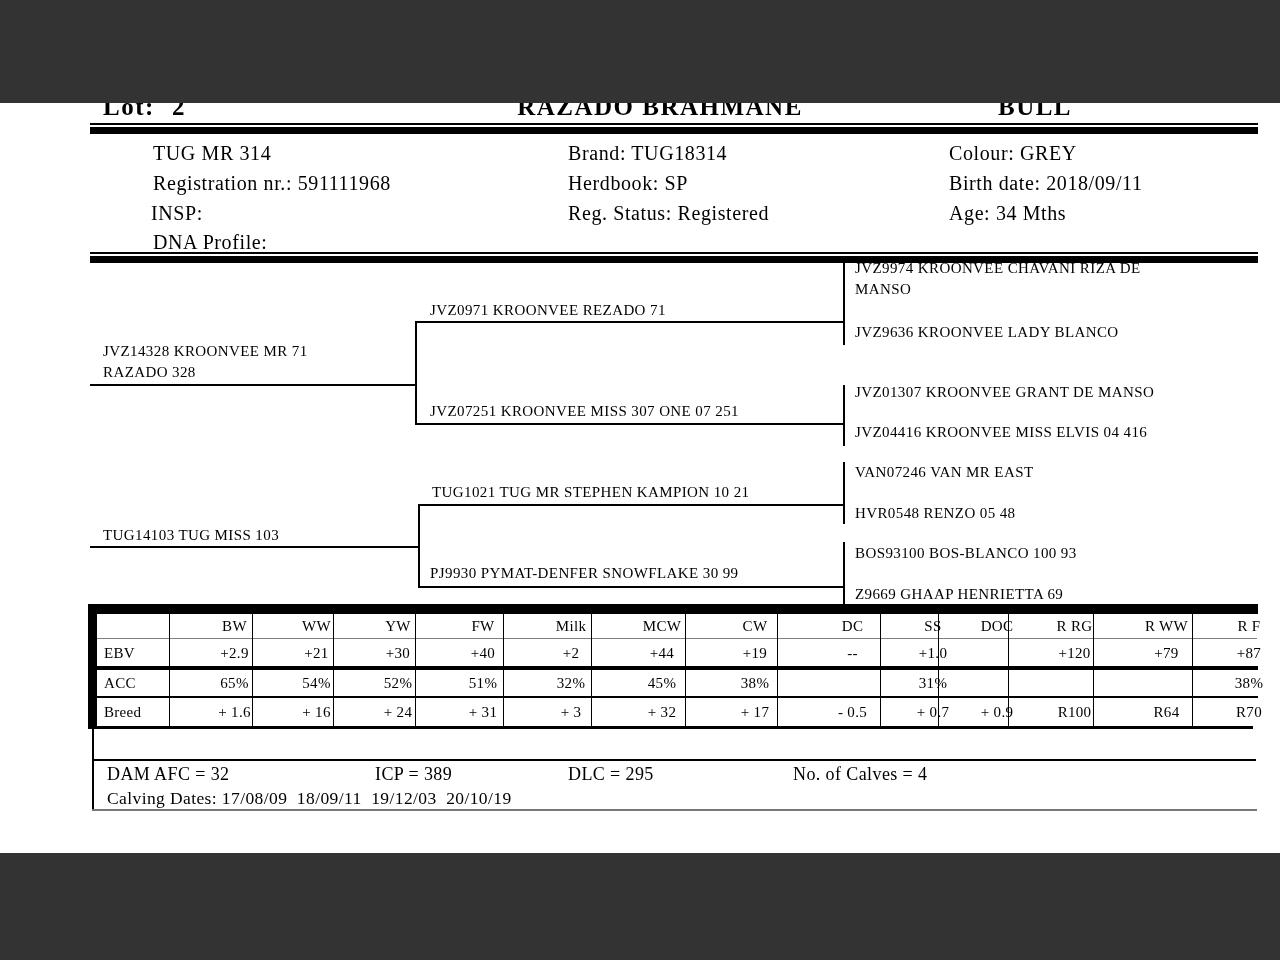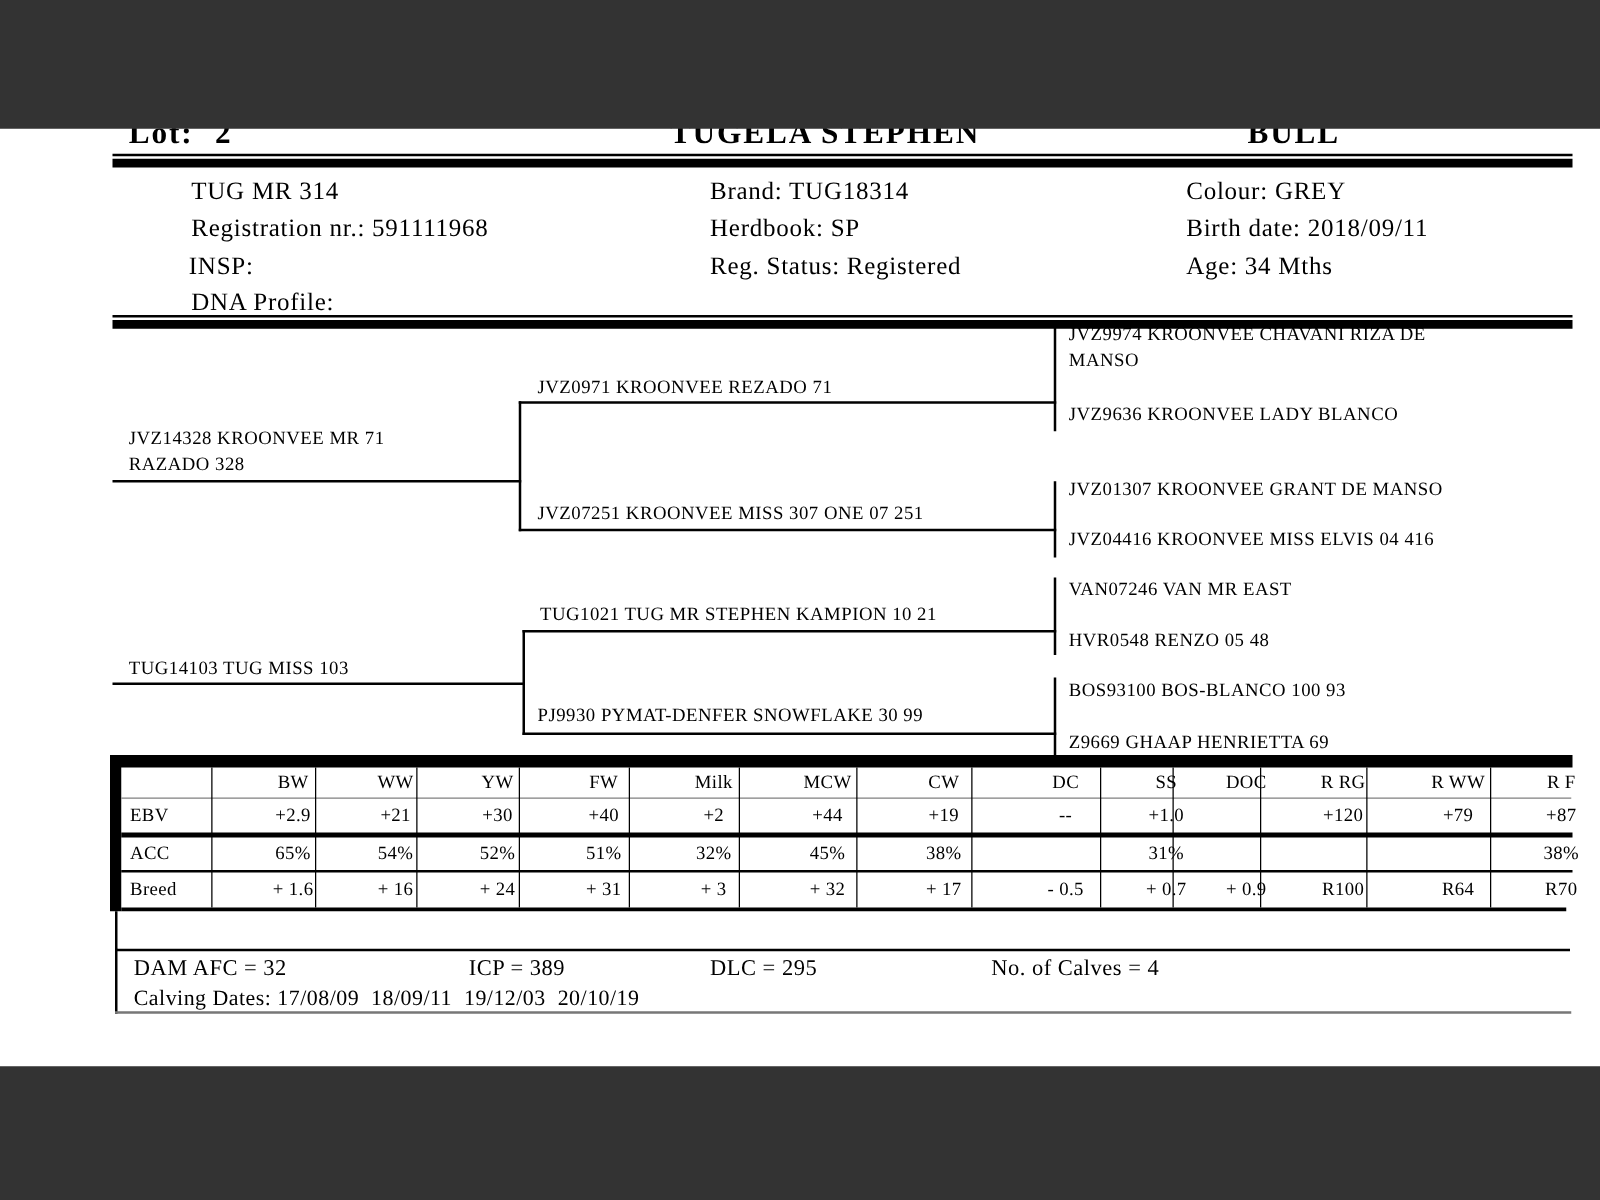--- a/index.html
+++ b/index.html
@@ -27,21 +27,21 @@
 </style>
 </head>
 <body>
 
 <div class="screen">
 
   <div class="page"></div>
 
   <div class="abs hdr" style="left:103px;">Lot:</div>
   <div class="abs hdr" style="left:172px;">2</div>
-  <div class="abs hdr" style="left:500px;width:320px;text-align:center;">TUGELA STEPHEN</div>
+  <div class="abs hdr" style="left:500px;width:320px;text-align:center;">RAZADO BRAHMANE</div>
   <div class="abs hdr" style="left:955px;width:160px;text-align:center;">BULL</div>
 
   <div class="rule-thin" style="left:90px;top:123px;width:1168px;"></div>
   <div class="rule-thick" style="left:90px;top:127px;width:1168px;"></div>
 
   <div class="abs info" style="left:117px;top:141px;">TUG MR 314</div>
   <div class="abs info" style="left:117px;top:171px;">Registration nr.: 591111968</div>
   <div class="abs info" style="left:115px;top:201px;">INSP:</div>
   <div class="abs info" style="left:117px;top:230px;">DNA Profile:</div>
 

